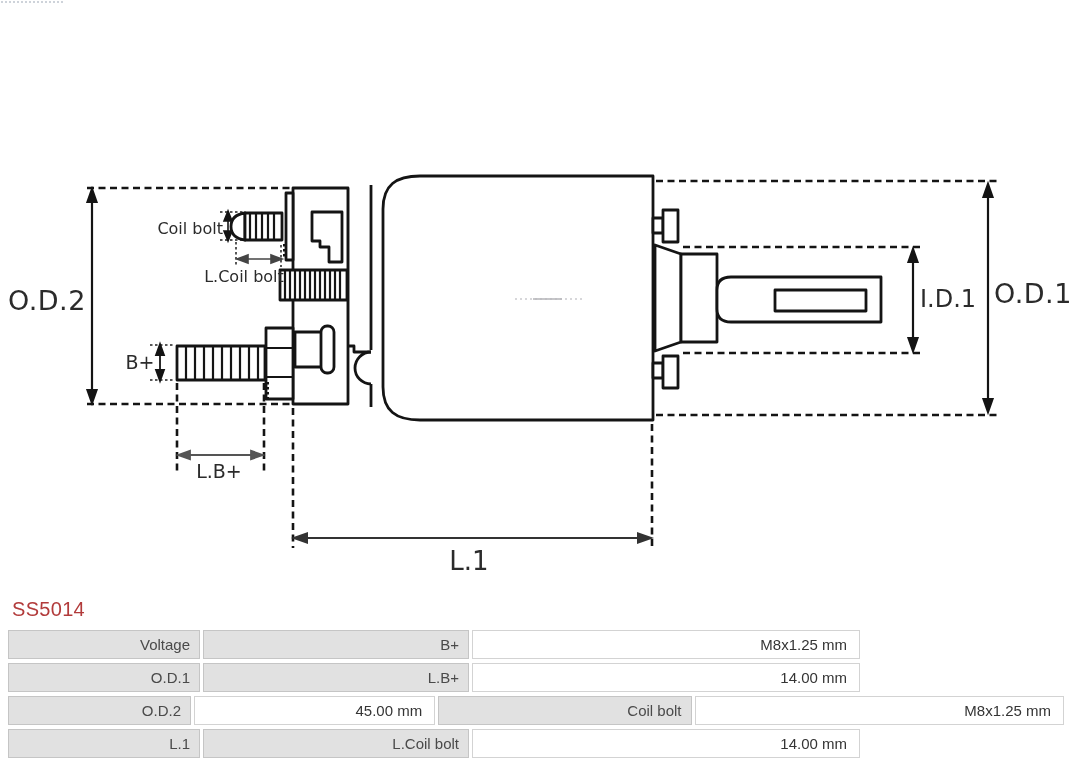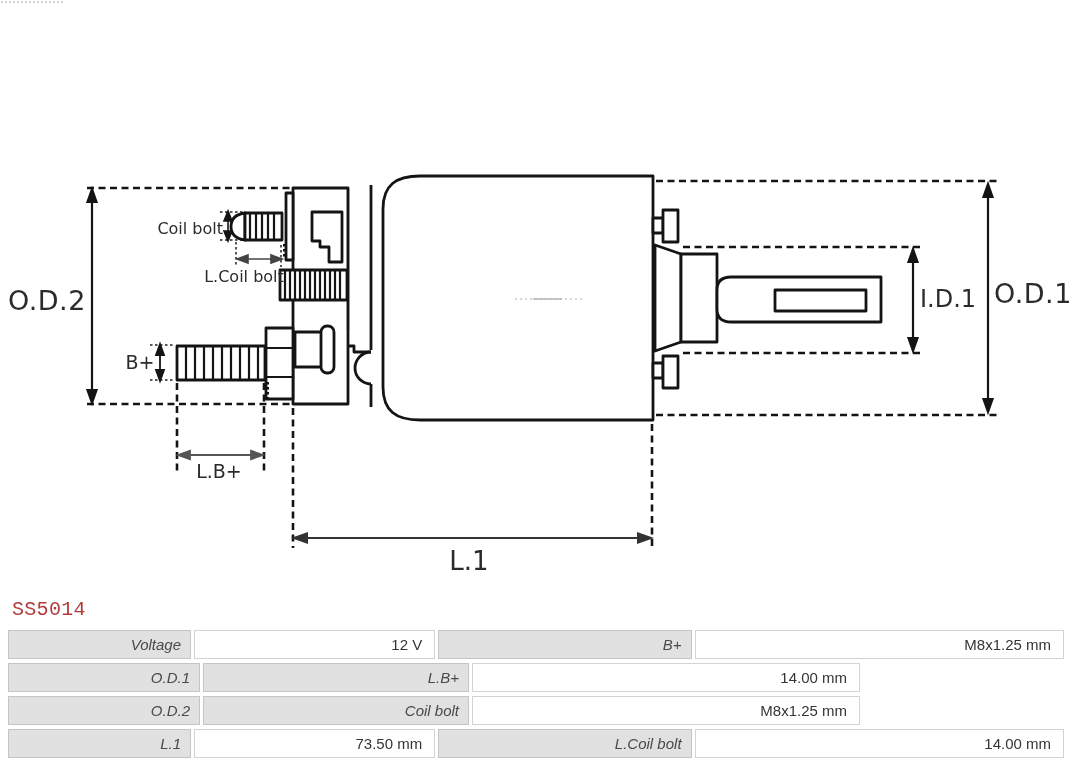--- a/index.html
+++ b/index.html
@@ -13,33 +13,33 @@
   }
   .diagram-svg{position:absolute;left:0;top:0;}
   .dim-label{font-family:"DejaVu Sans",sans-serif;fill:#2b2b2b;}
   .big{font-size:27px;letter-spacing:.5px;}
   .mid{font-size:24px;}
   .l1s{font-size:26px;}
   .small{font-size:19px;}
   .tiny{font-size:16px;}
   .product-code{
     position:absolute;left:12px;top:598px;
-    font-size:20px;color:#b23b3b;letter-spacing:.3px;font-family:Liberation Mono, monospace;
+    font-size:20px;color:#b23b3b;letter-spacing:.3px;
   }
   .spec-table{
     position:absolute;left:8px;top:630px;width:1056px;
     display:flex;flex-direction:column;gap:4px;
   }
   .spec-row{display:flex;gap:3px;height:29px;}
   .cell{
     box-sizing:border-box;border:1px solid #c9c9c9;
     display:flex;align-items:center;justify-content:flex-end;
     font-size:15px;
   }
-  .lbl{background:#e1e1e1;border-color:#c5c5c5;color:#4a4a4a;padding-right:9px;font-style:italic;}
+  .lbl{background:#e1e1e1;border-color:#c5c5c5;color:#4a4a4a;padding-right:9px;}
   .val{background:#ffffff;border-color:#d3d3d3;color:#353535;padding-right:12px;}
   .c1{width:192px;}
   .c2{width:253px;}
   .c3{width:266px;}
   .c4{width:388px;}
 </style>
 </head>
 <body>
 
 <div class="corner-artifact"></div>
@@ -172,33 +172,32 @@
   <text class="dim-label small" x="219" y="478" text-anchor="middle">L.B+</text>
   <text class="dim-label tiny" x="223" y="234" text-anchor="end">Coil bolt</text>
   <text class="dim-label tiny" x="244" y="282" text-anchor="middle">L.Coil bolt</text>
 </svg>
 
 <div class="product-code">SS5014</div>
 
 <div class="spec-table">
   <div class="spec-row">
     <div class="cell lbl c1">Voltage</div>
-    <div class="cell val c2">12 V</div>
     <div class="cell lbl c3">B+</div>
     <div class="cell val c4">M8x1.25 mm</div>
   </div>
   <div class="spec-row">
     <div class="cell lbl c1">O.D.1</div>
     <div class="cell lbl c3">L.B+</div>
     <div class="cell val c4">14.00 mm</div>
   </div>
   <div class="spec-row">
     <div class="cell lbl c1">O.D.2</div>
+    <div class="cell val c2">45.00 mm</div>
     <div class="cell lbl c3">Coil bolt</div>
     <div class="cell val c4">M8x1.25 mm</div>
   </div>
   <div class="spec-row">
     <div class="cell lbl c1">L.1</div>
-    <div class="cell val c2">73.50 mm</div>
     <div class="cell lbl c3">L.Coil bolt</div>
     <div class="cell val c4">14.00 mm</div>
   </div>
 </div>
 
 </body></html>

